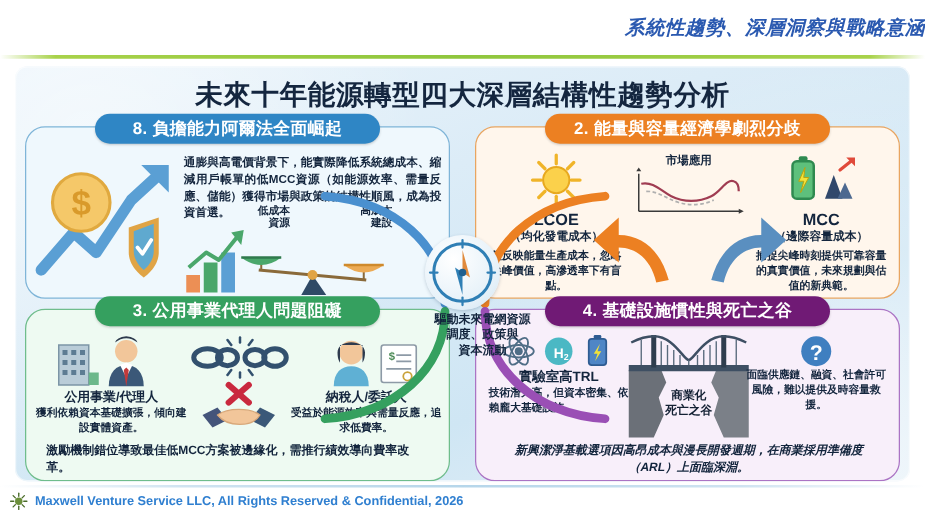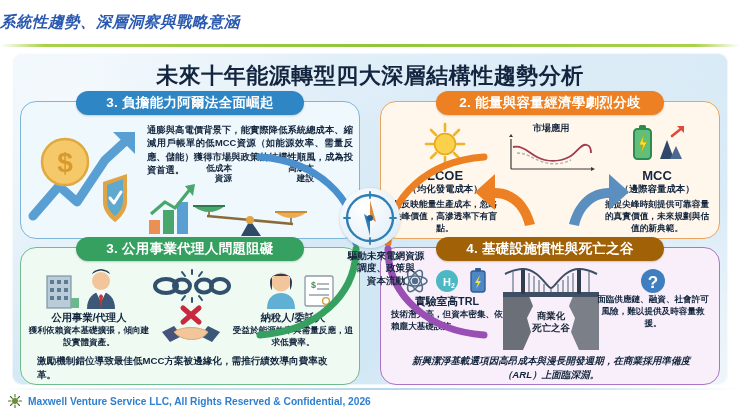--- a/index.html
+++ b/index.html
@@ -11,21 +11,21 @@
   }
   #slide {
     position: relative;
     width: 740px; height: 416px;
     background: #ffffff;
   }
 
   
   .slide-header {
     position: absolute; left: 0; top: 0; width: 740px; height: 44px;
-    display: flex; align-items: center; justify-content: flex-start;
+    display: flex; align-items: center; justify-content: flex-end;
   }
   .slide-header-title {
     font-size: 15.5px; font-weight: bold; font-style: italic;
     color: #2a59b0; letter-spacing: 0.5px;
     text-shadow: 0 1px 0 rgba(255,255,255,.8);
   }
   .header-rule {
     position: absolute; left: 0; top: 44px; width: 740px; height: 3px;
     background: linear-gradient(to right, #ffffff 0%, #a8d24a 6%, #8fc63d 50%, #a8d24a 94%, #ffffff 100%);
   }
@@ -68,21 +68,21 @@
     top: -11px; height: 24px; min-width: 228px;
     border-radius: 13px; color: #ffffff;
     font-size: 13.5px; font-weight: bold; letter-spacing: .3px;
     display: flex; align-items: center; justify-content: center;
     padding: 0 16px; white-space: nowrap;
     box-shadow: 0 1px 2px rgba(0,0,0,.18);
   }
   .q1 .quad-pill { background: #2f86c5; }
   .q2 .quad-pill { background: #ec8022; }
   .q3 .quad-pill { background: #35a05f; }
-  .q4 .quad-pill { background: #a16207; }
+  .q4 .quad-pill { background: #701a75; }
 
   .quad-body { position: absolute; left: 0; top: 18px; width: 340px; height: 120px; }
 
   
   .p1-icons { position: absolute; left: 8px; top: 4px; width: 118px; height: 110px; }
   .p1-text {
     position: absolute; left: 126px; top: 4px; width: 206px;
     font-size: 9.3px; line-height: 1.45; font-weight: bold; color: #13253d;
     text-align: justify;
   }
@@ -181,21 +181,21 @@
     <div class="board-title">未來十年能源轉型四大深層結構性趨勢分析</div>
 
     <svg class="swoosh" viewBox="0 0 240 200">
       <path d="M8 12 C 64 16, 104 52, 104 98" stroke="#4a90cf" stroke-width="7" fill="none" stroke-linecap="round"></path>
       <path d="M232 12 C 176 16, 136 52, 136 98" stroke="#ec8022" stroke-width="7" fill="none" stroke-linecap="round"></path>
       <path d="M8 190 C 64 186, 104 150, 104 104" stroke="#35a05f" stroke-width="7" fill="none" stroke-linecap="round"></path>
       <path d="M232 190 C 176 186, 136 150, 136 104" stroke="#9a4fb5" stroke-width="7" fill="none" stroke-linecap="round"></path>
     </svg>
 
     <div class="quad q1">
-      <div class="quad-pill">3. 負擔能力阿爾法全面崛起</div>
+      <div class="quad-pill">8. 負擔能力阿爾法全面崛起</div>
       <div class="quad-body">
 
         <div class="p1-icons">
           <svg width="118" height="106" viewBox="0 0 118 106">
 
             <path d="M4 92 L30 62 L48 78 L76 36 L100 14" stroke="#5a9fd4" stroke-width="9" fill="none" stroke-linejoin="round" stroke-linecap="round"></path>
             <path d="M84 8 L106 8 L106 30 Z" fill="#5a9fd4"></path>
 
             <circle cx="36" cy="38" r="23" fill="#f5c869" stroke="#e0a93f" stroke-width="2.5"></circle>
             <text x="36" y="48" font-size="28" font-weight="bold" fill="#d99a2b" text-anchor="middle" font-family="Liberation Sans, sans-serif">$</text>

